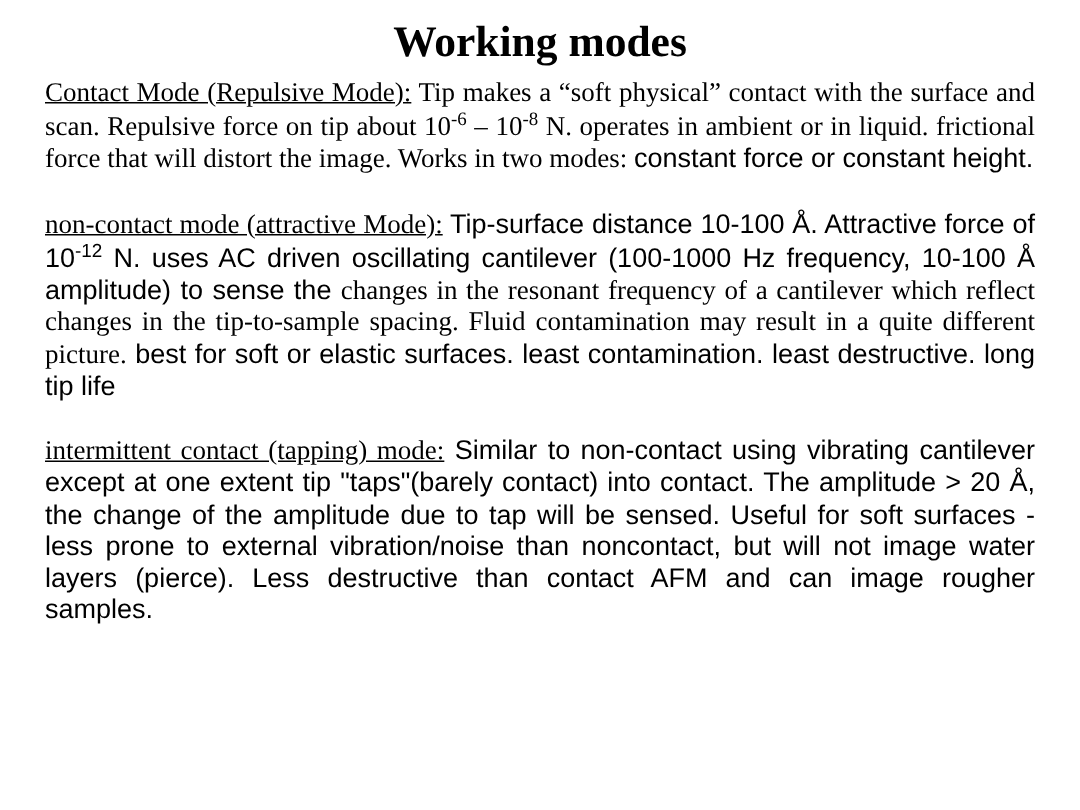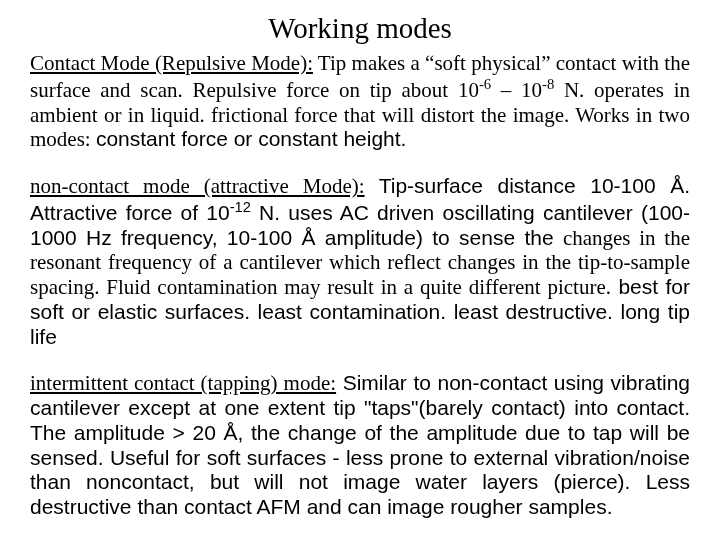--- a/index.html
+++ b/index.html
@@ -1,18 +1,18 @@
 <!DOCTYPE html>
 <html><head>
 <meta charset="utf-8">
 <style>
 body{margin:0;padding:0;font-family:"Times New Roman",Times,serif;color:#000;background:#fff}
 .slide{width:720px;height:540px;box-sizing:border-box;padding:12px 30px 0 30px}
-.title{text-align:center;font-weight:normal;font-size:29px;margin:0 0 6px 0}
-.para{font-size:21px;line-height:1.18;margin:0 0 22px 0;text-align:justify}
+.title{text-align:center;font-weight:bold;font-size:29px;margin:0 0 6px 0}
+.para{font-size:18px;line-height:1.18;margin:0 0 22px 0;text-align:justify}
 .para.last{margin-bottom:16px}
 .lead{text-decoration:underline}
 sup{font-size:.7em}
 </style>
 </head>
 <body>
 
 <div class="slide">
   <h1 class="title">Working modes</h1>
 

